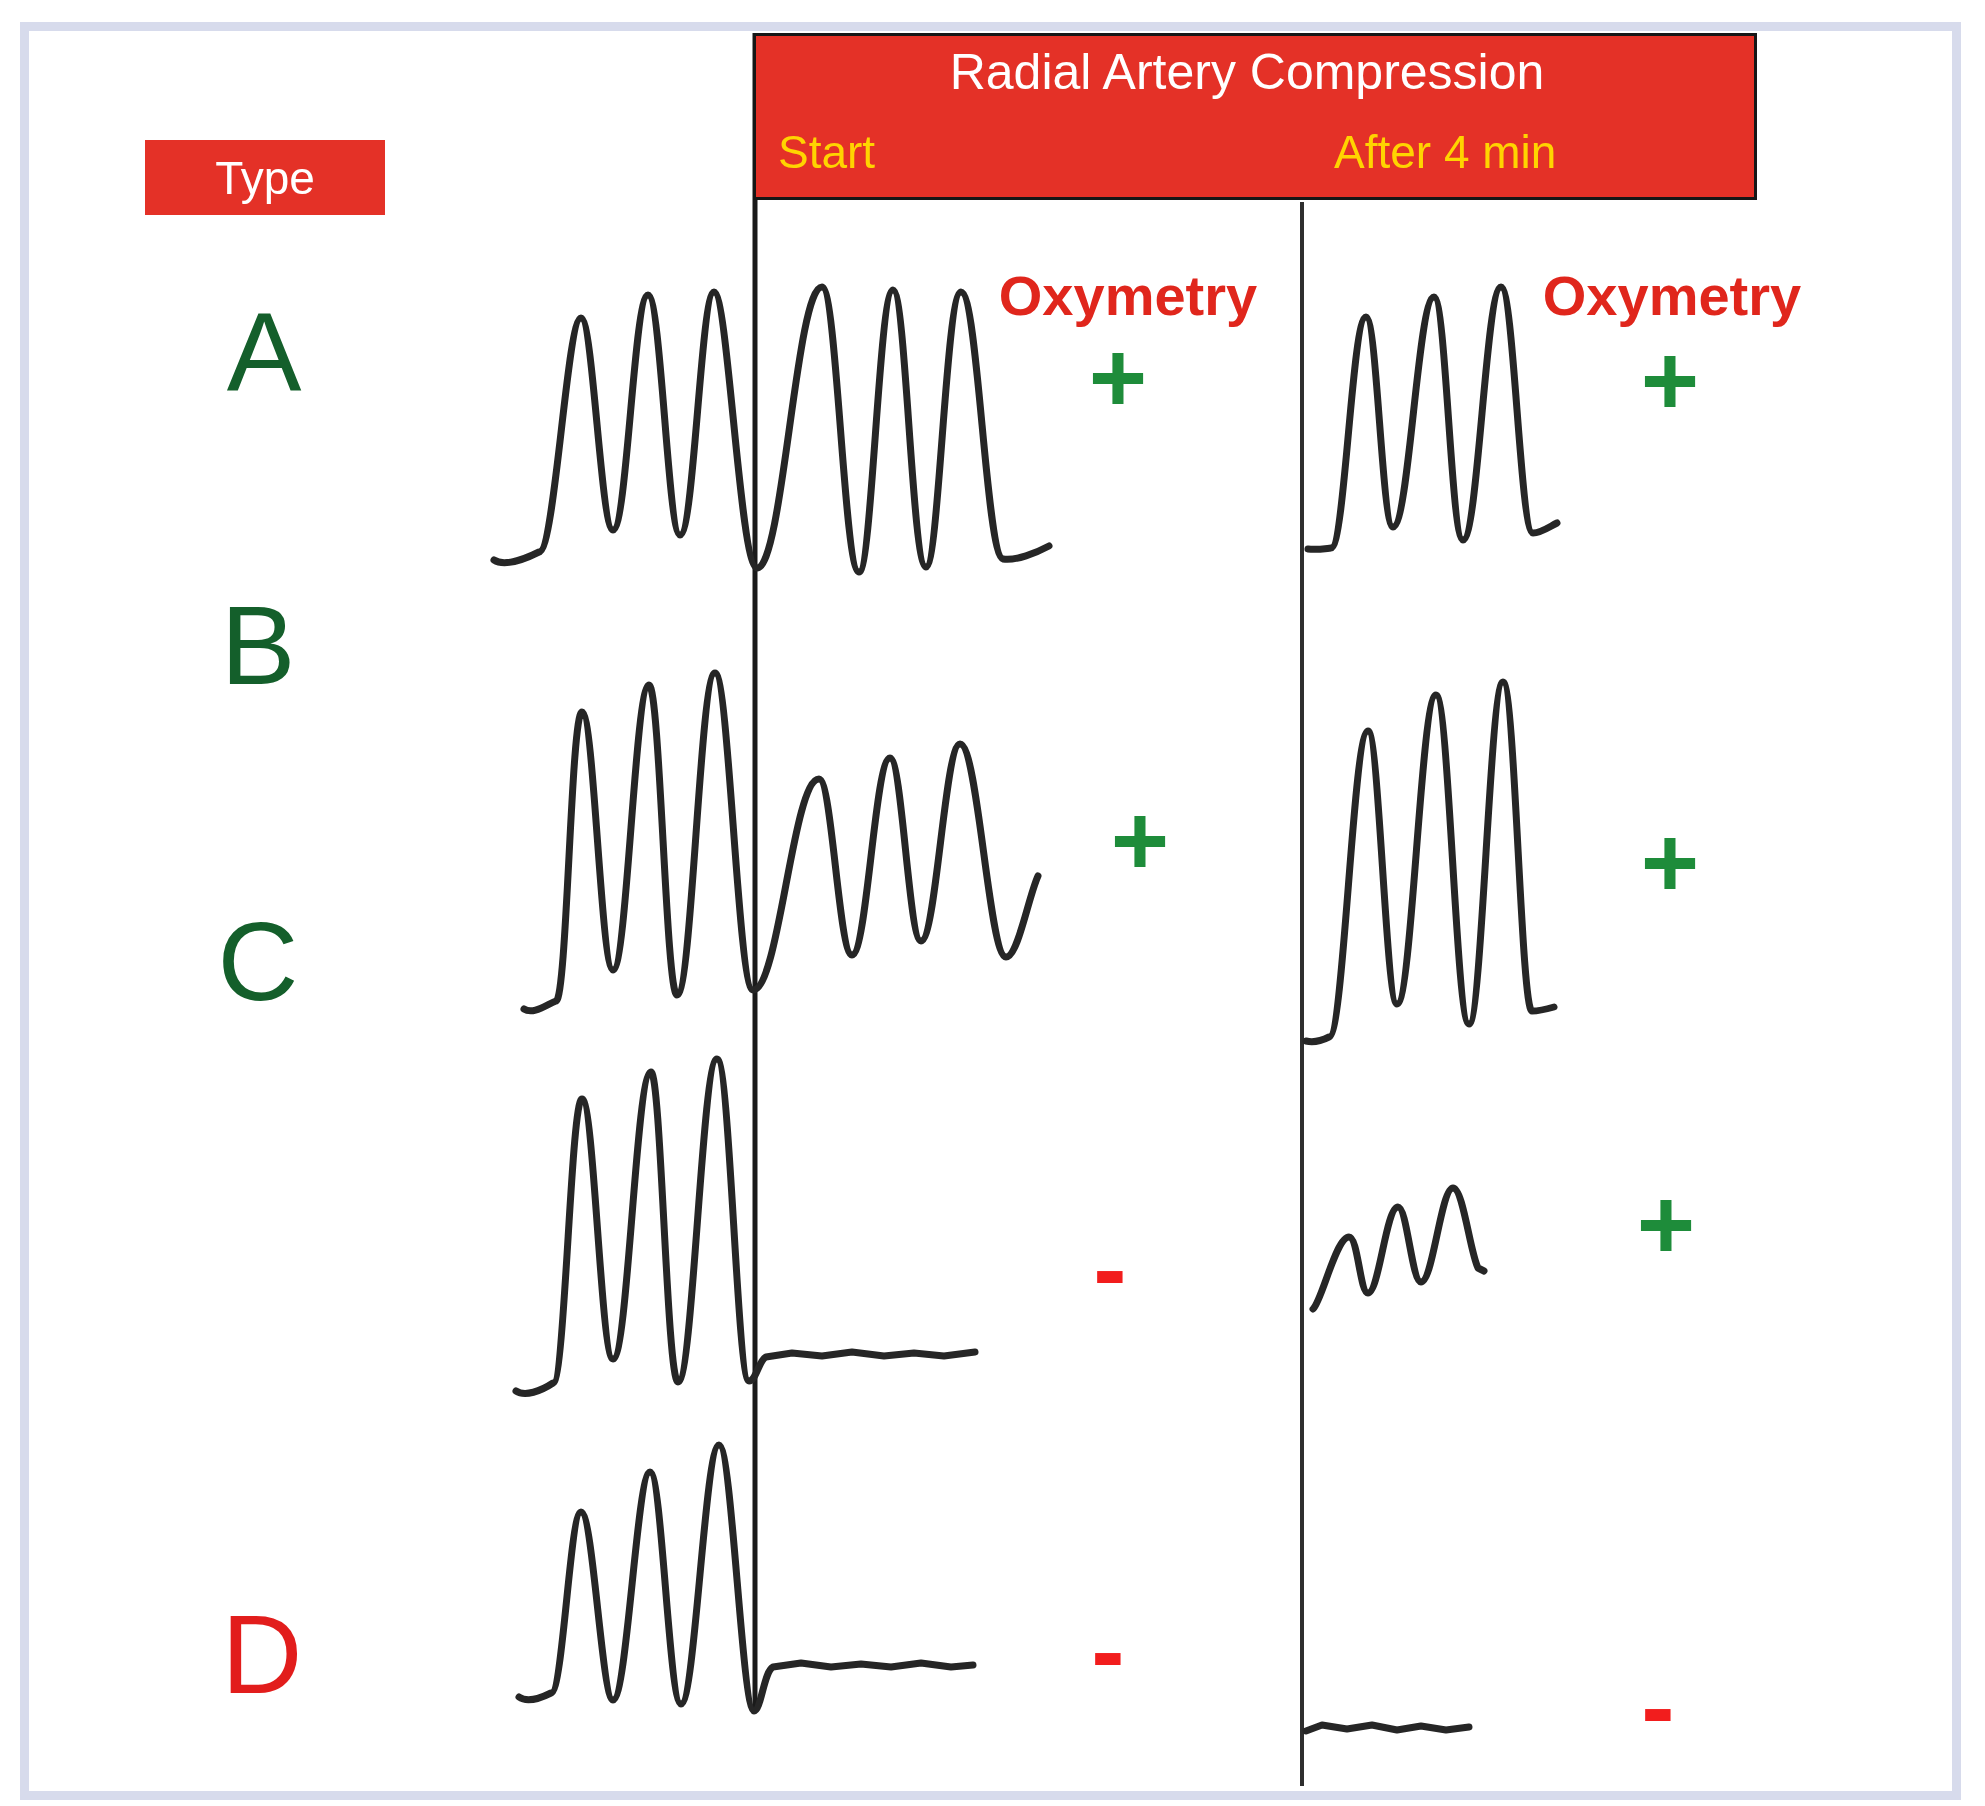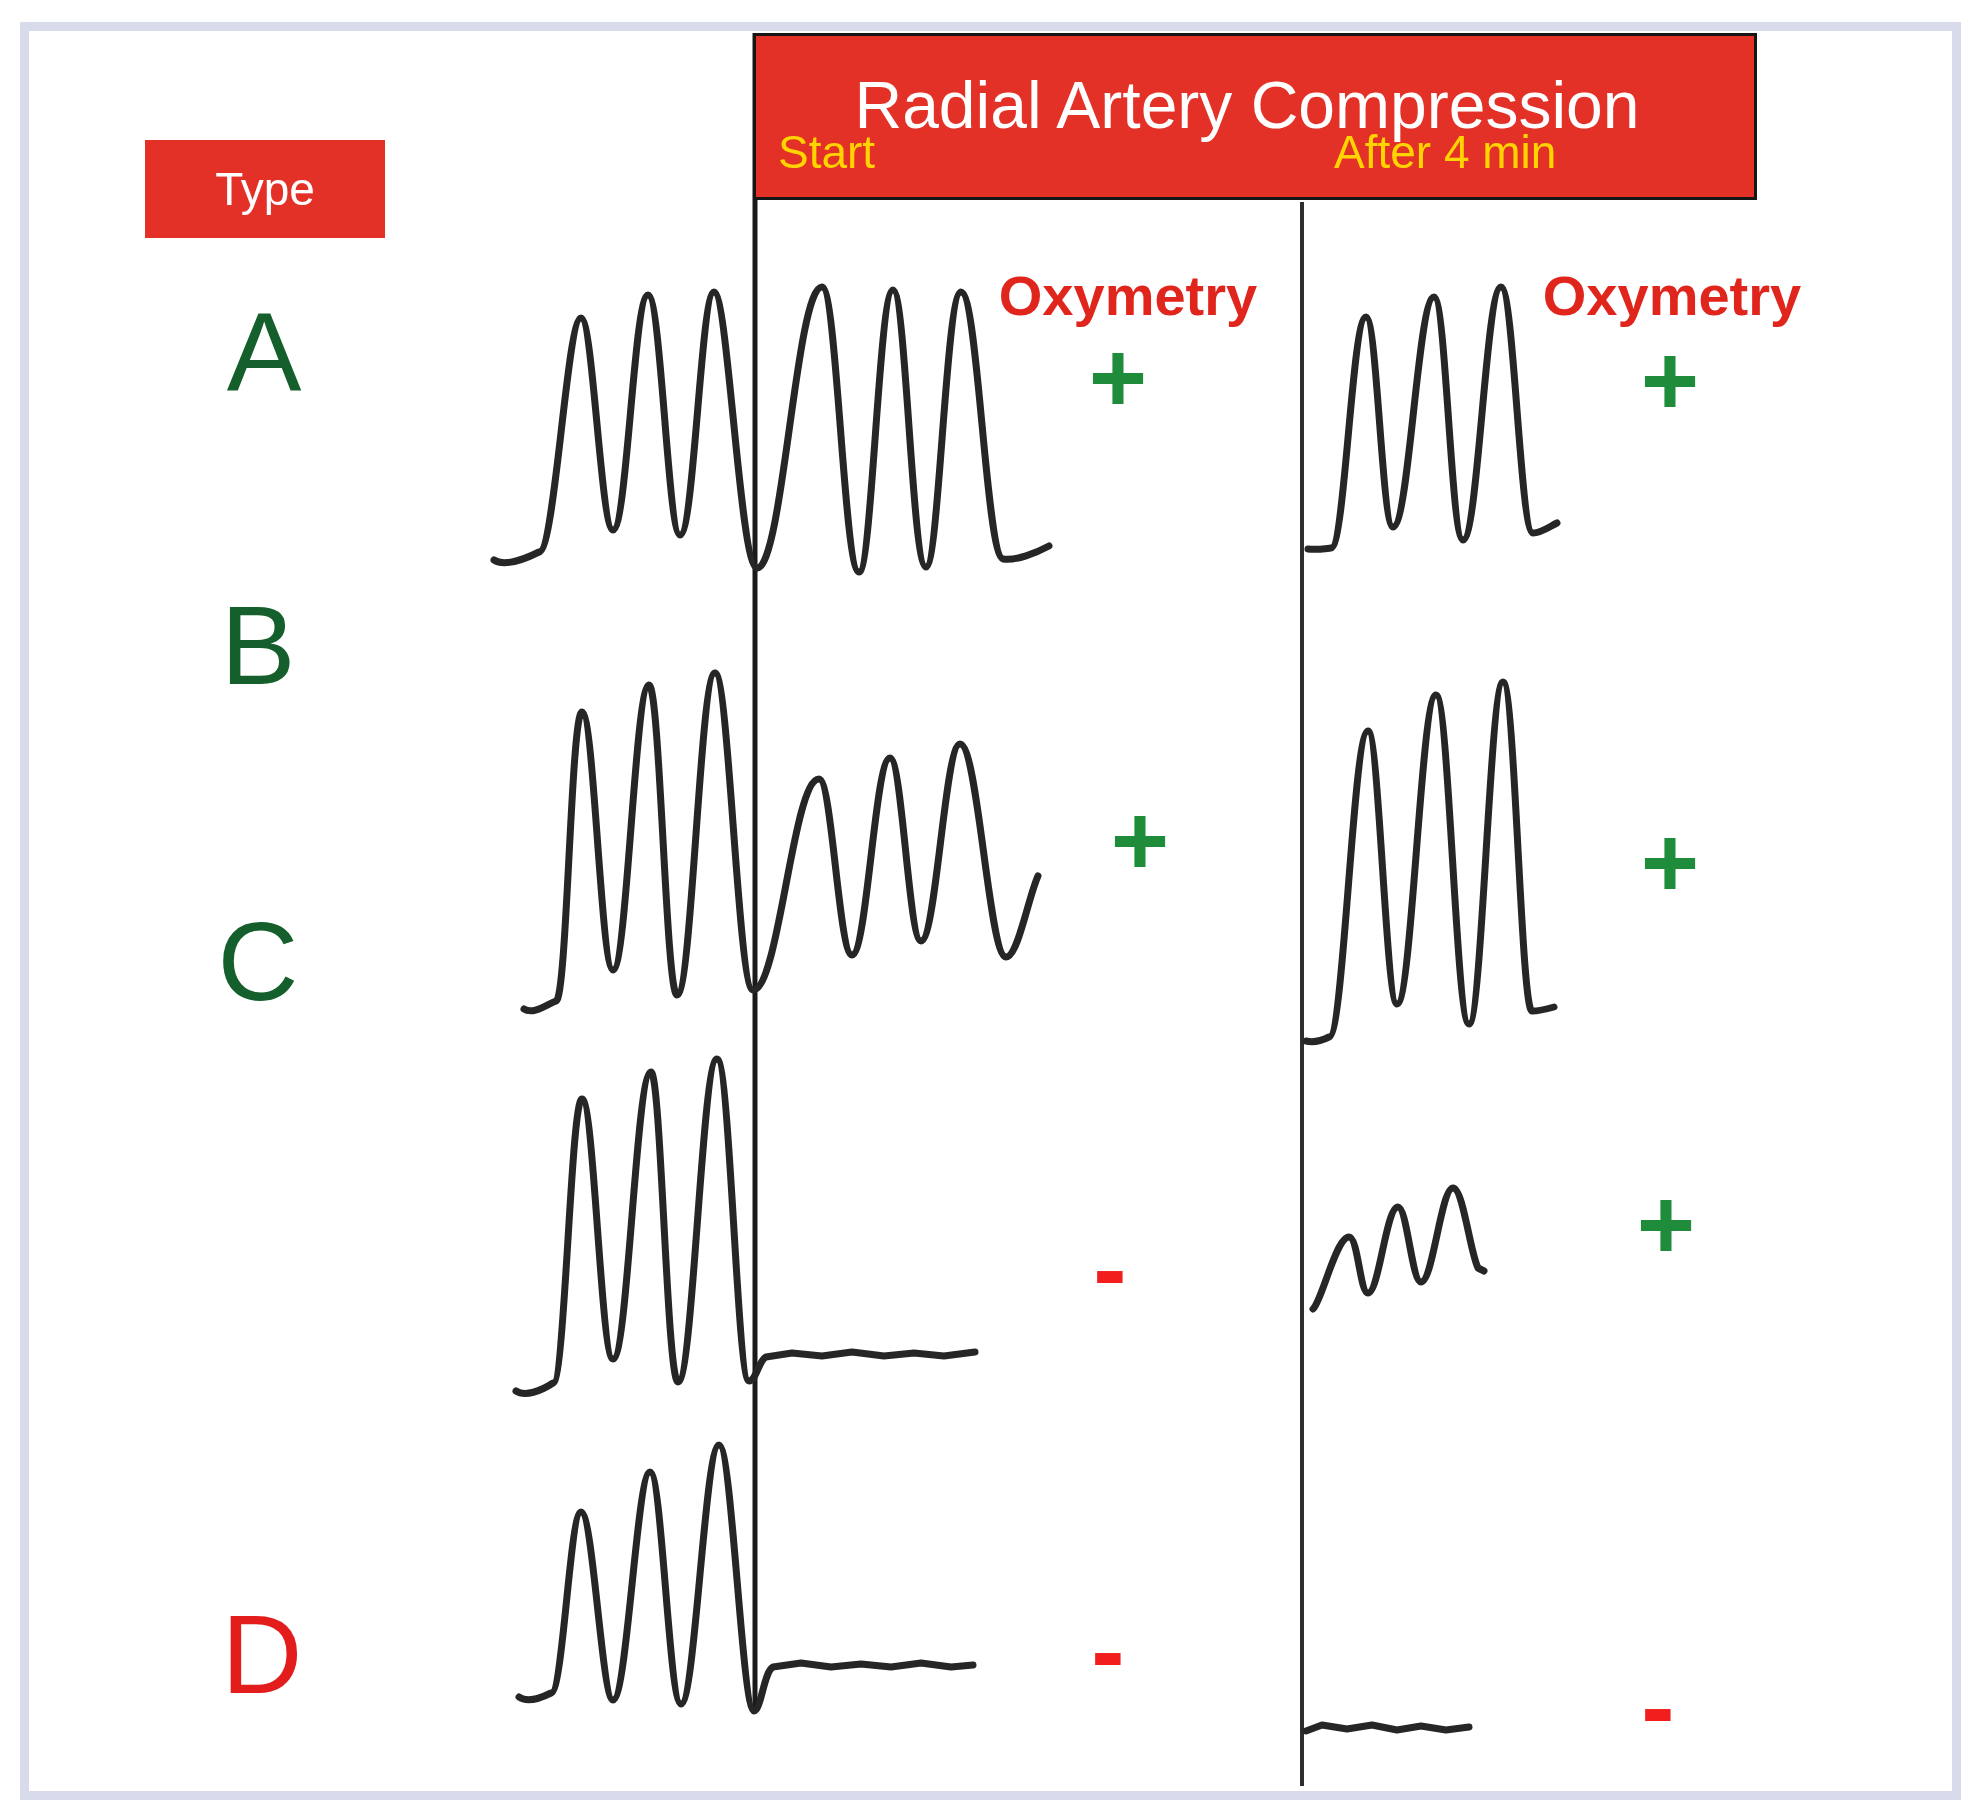--- a/index.html
+++ b/index.html
@@ -34,31 +34,30 @@
     position: absolute;
     left: 753px; top: 33px;
     width: 1004px; height: 167px;
     border: 3px solid #161616;
     box-sizing: border-box;
   }
   .header-title {
     position: absolute;
     left: 0; right: 16px; top: 8px;
     text-align: center;
-    font-size: 66px;
+    font-size: 50px;
     line-height: 1.15;
-    margin-top: 24px;
   }
   .header-col { position: absolute; top: 90px; font-size: 46px; line-height: 1.15; text-align: center; }
   .header-col.start { left: 22px; }
   .header-col.after { left: 578px; }
   .type-box {
     position: absolute;
     left: 145px; top: 140px;
-    width: 240px; height: 98px;
+    width: 240px; height: 75px;
     display: flex; align-items: center; justify-content: center;
     font-size: 46px;
   }
   .centered {
     position: absolute;
     display: flex; align-items: center; justify-content: center;
     transform: translate(-50%, -50%);
     line-height: 1;
     white-space: nowrap;
   }

